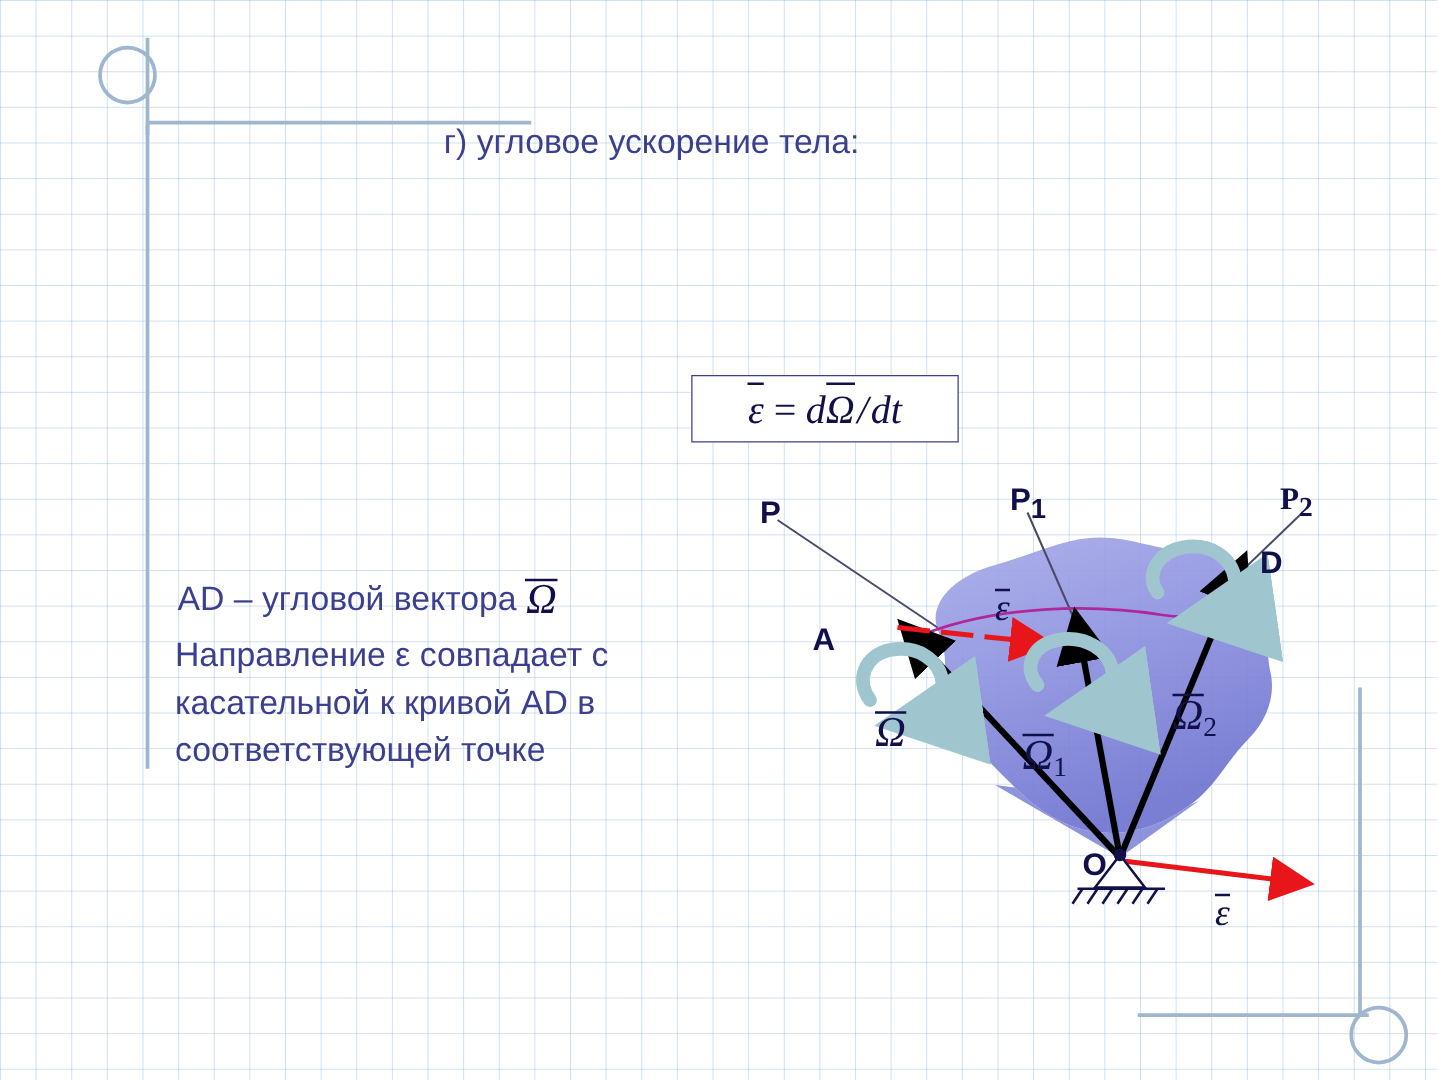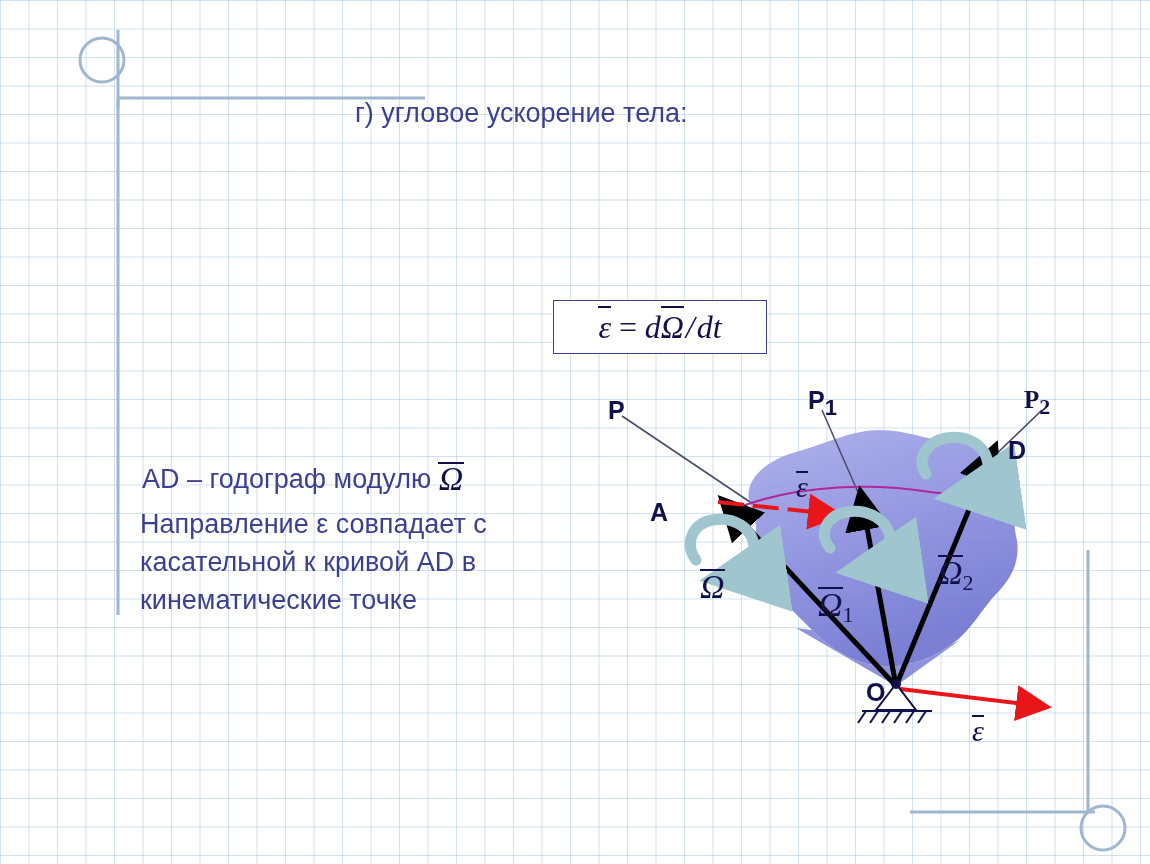--- a/index.html
+++ b/index.html
@@ -138,24 +138,24 @@
   <div class="title">г) угловое ускорение тела:</div>
 
 
   <div class="formula-box">
     <span class="formula">
       <span class="ovl">ε</span><span style="margin:0 6px;">=</span><span>d</span><span class="ovl">Ω</span><span style="margin:0 2px;">/</span><span>dt</span>
     </span>
   </div>
 
   <div class="txt t-godograf">
-    <span>AD – годограф модулю </span><span class="bigsym">Ω</span>
+    <span>AD – угловой вектора </span><span class="bigsym">Ω</span>
   </div>
 
-  <div class="txt t-naprav">Направление ε совпадает с касательной к кривой AD в кинематические точке</div>
+  <div class="txt t-naprav">Направление ε совпадает с касательной к кривой AD в соответствующей точке</div>
 
 
   <div id="figure">
     <svg width="540" height="400" viewBox="0 0 540 400">
       <defs>
         <linearGradient id="bodyGrad" x1="0" y1="0" x2="0.4" y2="1">
           <stop offset="0%" stop-color="#a7abe8"></stop>
           <stop offset="45%" stop-color="#8f93e0"></stop>
           <stop offset="100%" stop-color="#6f74d0"></stop>
         </linearGradient>

